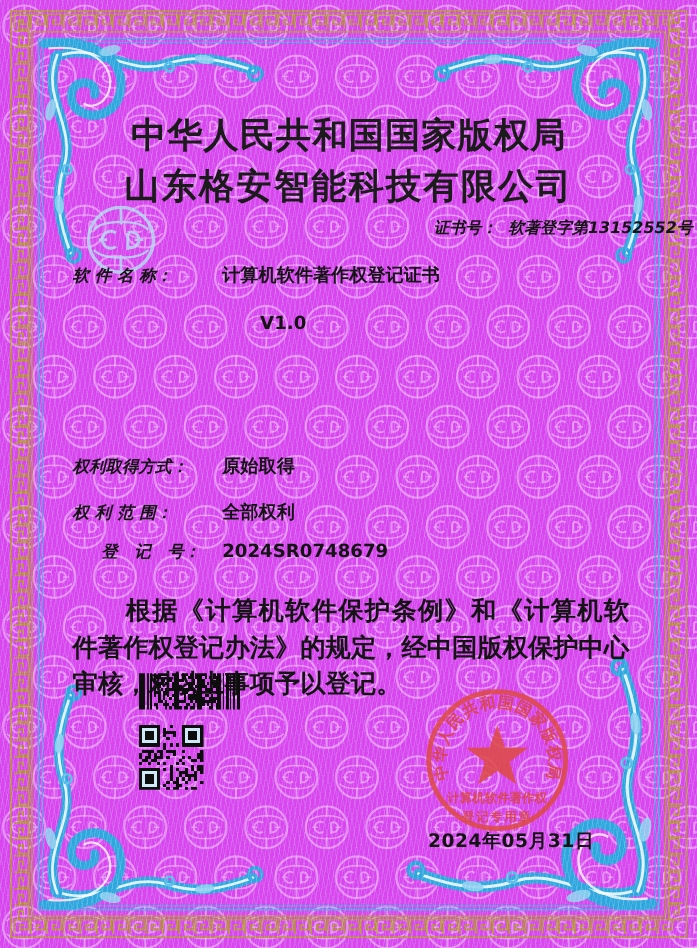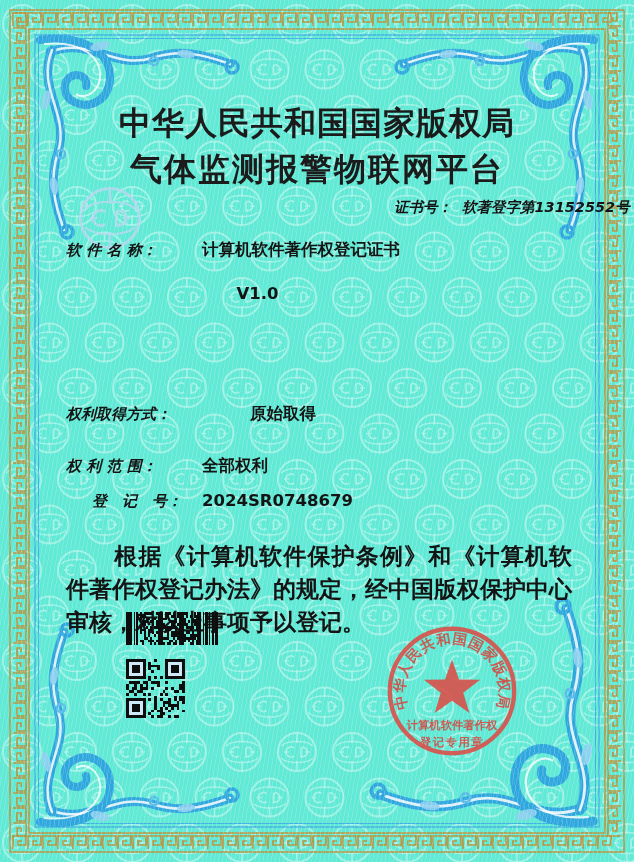--- a/index.html
+++ b/index.html
@@ -1,18 +1,18 @@
 <!DOCTYPE html>
 <html><head>
 <meta charset="utf-8">
 <style>
   html,body{margin:0;padding:0;background:#e8eef2;}
   .page{
     position:relative;width:634px;height:862px;overflow:hidden;
-    background:#5eead4;
+    background:#d946ef;
     font-family:"DejaVu Sans",sans-serif;color:#141414;
   }
   .texture{
     position:absolute;inset:0;pointer-events:none;
     background:
       repeating-linear-gradient(100deg, rgba(255,255,255,.14) 0 1px, rgba(0,0,0,0) 1px 4px),
       repeating-linear-gradient(80deg, rgba(173,214,240,.18) 0 1px, rgba(0,0,0,0) 1px 5px);
   }
   svg.decor{position:absolute;left:0;top:0;}
   .abs{position:absolute;}
@@ -23,21 +23,21 @@
   }
   .title1{top:102px;letter-spacing:1px;}
   .title2{top:148px;letter-spacing:2px;}
   .certno{top:198px;left:394px;font-size:14.5px;font-weight:bold;white-space:nowrap;font-style:italic;}
   .certno .lbl{margin-right:10px;}
   .row{left:66px;display:flex;align-items:flex-start;}
   .row .label{width:116px;font-size:15px;font-weight:bold;white-space:pre;line-height:22px;font-style:italic;}
   .row .value{margin-left:20px;font-size:16.5px;font-weight:bold;line-height:22px;white-space:pre;}
   .r-soft{top:239px;}
   .r-owner{top:308px;}
-  .r-acq{top:403px;gap:48px;}
+  .r-acq{top:413px;}
   .r-scope{top:455px;}
   .r-reg{top:490px;text-align:right;}
   .statement{
     top:526px;left:66px;width:506px;
     font-size:23px;font-weight:bold;line-height:33px;
     text-indent:2.1em;text-align:justify;margin-top:14px;
   }
   .date{top:753px;left:389px;font-size:17px;font-weight:bold;letter-spacing:.5px;white-space:nowrap;}
   
   .gold-line{fill:none;stroke:#b8923a;stroke-width:1.5;}
@@ -527,21 +527,21 @@
       <use href="#flourish" transform="translate(34,828) scale(1,-1)"></use>
     </g>
     <g>
       <use href="#flourish" transform="translate(600,828) scale(-1.12,-1.12)"></use>
     </g>
   </svg>
 
   <div class="texture"></div>
 
   <div class="abs title title1">中华人民共和国国家版权局</div>
-  <div class="abs title title2">气体监测报警物联网平台</div>
+  <div class="abs title title2">山东格安智能科技有限公司</div>
 
   <div class="abs certno">
     <span class="lbl">证书号：</span><span>软著登字第13152552号</span>
   </div>
 
   <div class="abs row r-soft">
     <div class="label">软 件 名 称：</div>
     <div class="value"><span>计算机软件著作权登记证书</span><br>
       <span>V1.0</span>
     </div>
@@ -850,14 +850,15 @@
       <polygon class="seal-fill" points="75,43 82.1,63.3 103.5,63.7 86.4,76.7 92.6,97.3 75,85 57.4,97.3 63.6,76.7 46.5,63.7 67.9,63.3"></polygon>
       <path id="sealArc" fill="none" d="M 31.5,95.3 A 48,48 0 1 1 118.5,95.3"></path>
       <text class="seal-text" font-size="14.5" letter-spacing="1">
         <textPath href="#sealArc" startOffset="50%" text-anchor="middle">中华人民共和国国家版权局</textPath>
       </text>
       <text class="seal-text" x="75" y="114" font-size="11.5" text-anchor="middle">计算机软件著作权</text>
       <text class="seal-text" x="75" y="131" font-size="11.5" text-anchor="middle" letter-spacing="1.5">登记专用章</text>
     </g>
   </svg>
 
+  <div class="abs date">2024年05月31日</div>
 
 </div>
 
 </body></html>

